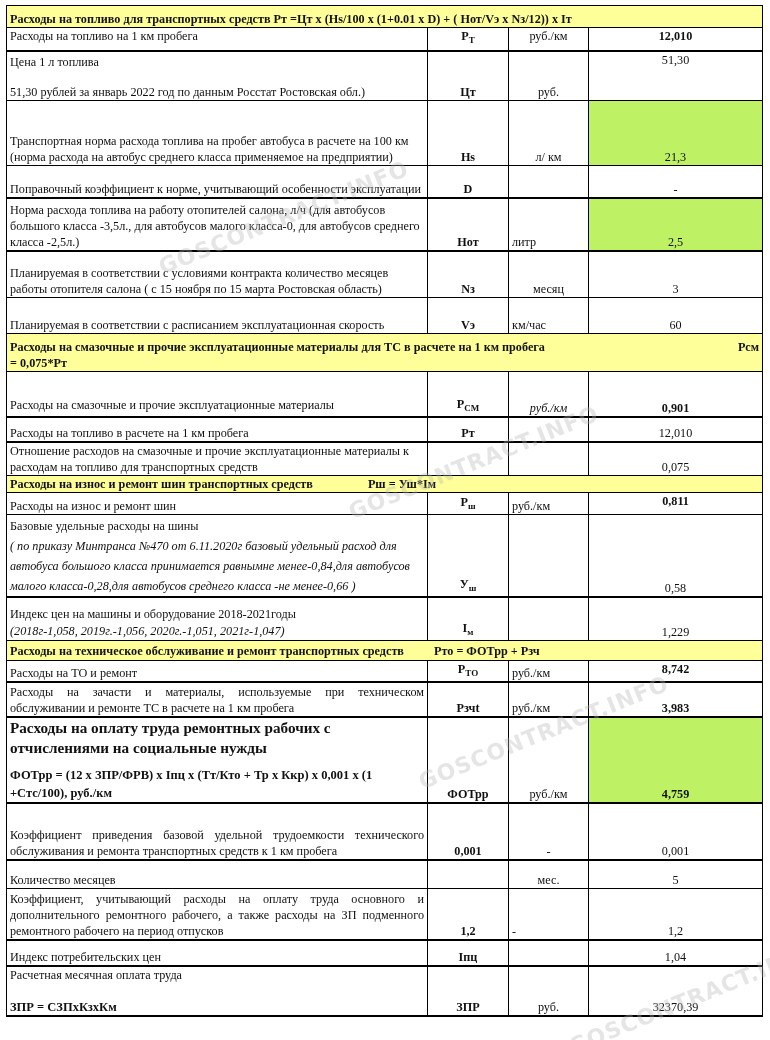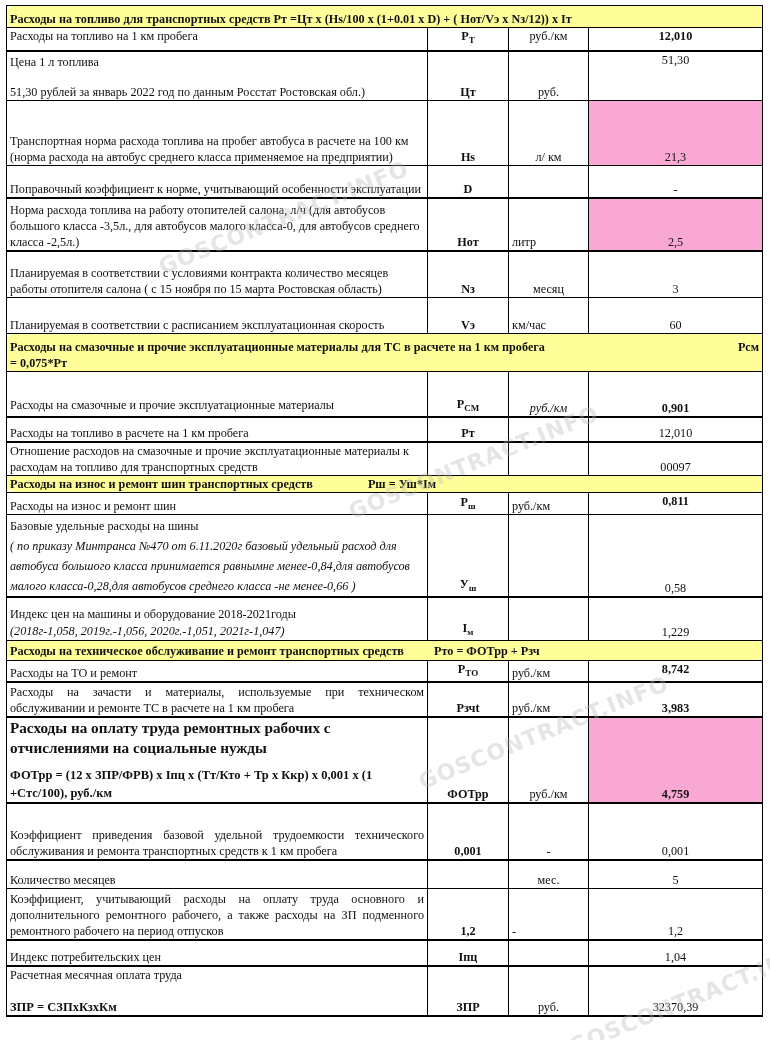--- a/index.html
+++ b/index.html
@@ -5,27 +5,27 @@
   html, body { margin: 0; padding: 0; background: #ffffff; }
   body { width: 770px; height: 1040px; position: relative; overflow: hidden;
          font-family: "Liberation Serif", "DejaVu Serif", serif; color: #111; }
   table.sheet { position: absolute; left: 6px; top: 5px; border-collapse: collapse;
                 width: 756px; table-layout: fixed; }
   table.sheet td { border: 1px solid #000; padding: 0 3px; font-size: 12.2px; line-height: 16px;
                    vertical-align: bottom; overflow: hidden; }
   col.c1 { width: 421px; } col.c2 { width: 81px; } col.c3 { width: 80px; } col.c4 { width: 174px; }
   tr.sep td { border-top: 2.5px solid #000; }
   td.hdr { background: #ffff99; font-weight: bold; font-size: 15.2px; line-height: 19px;
-           border-top: 2.5px solid #000; border-bottom: 2px solid #000; vertical-align: middle; padding-left: 3px; border-radius: 6px; }
+           border-top: 2.5px solid #000; border-bottom: 2px solid #000; vertical-align: middle; padding-left: 3px; }
   td.sym { text-align: center; font-weight: bold; font-size: 13.5px; }
   td.unit { font-size: 12.5px; }
   td.unit.center { text-align: center; }
   td.val { text-align: center; font-size: 13px; }
   td.val.bold { font-weight: bold; }
-  td.val.green { background: #f9a8d4; }
+  td.val.green { background: #bef264; }
   td.val.top { vertical-align: top; }
   td.justify { text-align: justify; text-align-last: left; }
   .it { font-style: italic; }
   .big { font-weight: bold; font-size: 15.2px; line-height: 20px; }
   .fbold { font-weight: bold; font-size: 12.5px; }
   sub.s { font-size: 9px; vertical-align: -3px; }
   .tab { display: inline-block; }
   .watermark { position: absolute; font-family: "DejaVu Sans", sans-serif; font-weight: bold;
                font-size: 22px; color: rgba(180,180,180,0.35); transform: rotate(-22deg);
                pointer-events: none; letter-spacing: 1px; white-space: nowrap; }
@@ -109,21 +109,21 @@
     <tr class="sep" style="height:25px">
       <td>Расходы на топливо в расчете на 1 км пробега</td>
       <td class="sym">Рт</td>
       <td class="unit"></td>
       <td class="val">12,010</td>
     </tr>
     <tr class="sep" style="height:32px">
       <td>Отношение расходов на смазочные и прочие эксплуатационные материалы к расходам на топливо для транспортных средств</td>
       <td class="sym"></td>
       <td class="unit"></td>
-      <td class="val">00097</td>
+      <td class="val">0,075</td>
     </tr>
 
     <tr style="height:17px">
       <td class="hdr" colspan="4" style="line-height:16px">
         <span>Расходы на износ и ремонт шин транспортных средств</span><span class="tab" style="width:55px"></span><span>Рш = Уш*Iм</span>
       </td>
     </tr>
     <tr style="height:22px">
       <td>Расходы на износ и ремонт шин</td>
       <td class="sym"><span>Р</span><sub class="s">ш</sub></td>

